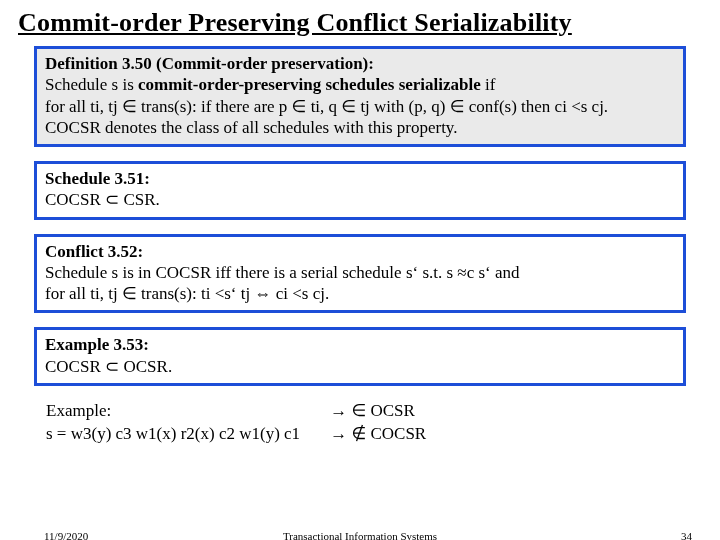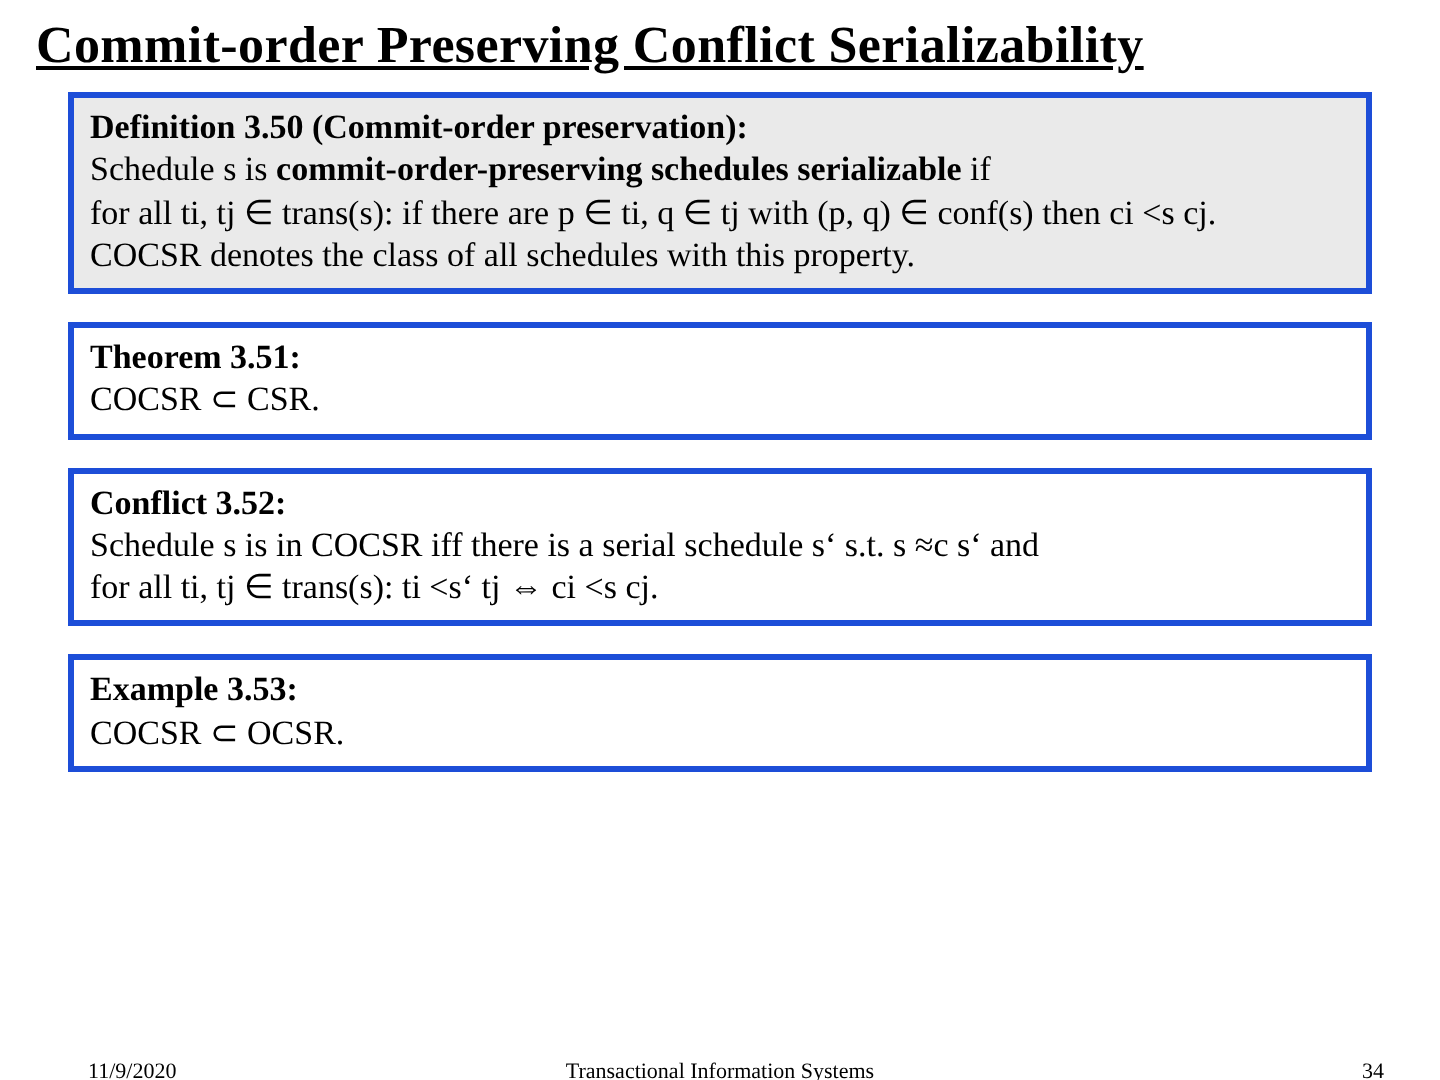--- a/index.html
+++ b/index.html
@@ -74,35 +74,47 @@
   <div class="box shaded">
     <div class="b">Definition 3.50 (Commit-order preservation):</div>
     <div>
       <span>Schedule s is </span><span class="b">commit-order-preserving schedules serializable</span><span> if</span>
     </div>
     <div>for all ti, tj ∈ trans(s): if there are p ∈ ti, q ∈ tj with (p, q) ∈ conf(s) then ci &lt;s cj.</div>
     <div>COCSR denotes the class of all schedules with this property.</div>
   </div>
 
   <div class="box">
-    <div class="b">Theorem 3.51:</div>
+    <div class="b">Schedule 3.51:</div>
     <div>COCSR ⊂ CSR.</div>
   </div>
 
   <div class="box">
     <div class="b">Conflict 3.52:</div>
     <div>Schedule s is in COCSR iff there is a serial schedule s‘ s.t. s ≈c s‘ and</div>
     <div>for all ti, tj ∈ trans(s): ti &lt;s‘ tj ⇔ ci &lt;s cj.</div>
   </div>
 
   <div class="box">
     <div class="b">Example 3.53:</div>
     <div>COCSR ⊂ OCSR.</div>
   </div>
 
+  <div class="example">
+    <div class="ex-row">
+      <div class="ex-left">
+        <div>Example:</div>
+        <div>s = w3(y) c3 w1(x) r2(x) c2 w1(y) c1</div>
+      </div>
+      <div class="ex-right">
+        <div>→ ∈ OCSR</div>
+        <div>→ ∉ COCSR</div>
+      </div>
+    </div>
+  </div>
 
   <div class="footer">
     <span class="footer-date">11/9/2020</span>
     <span class="footer-center">Transactional Information Systems</span>
     <span class="footer-page">34</span>
   </div>
 
 </div>
 
 </body></html>

